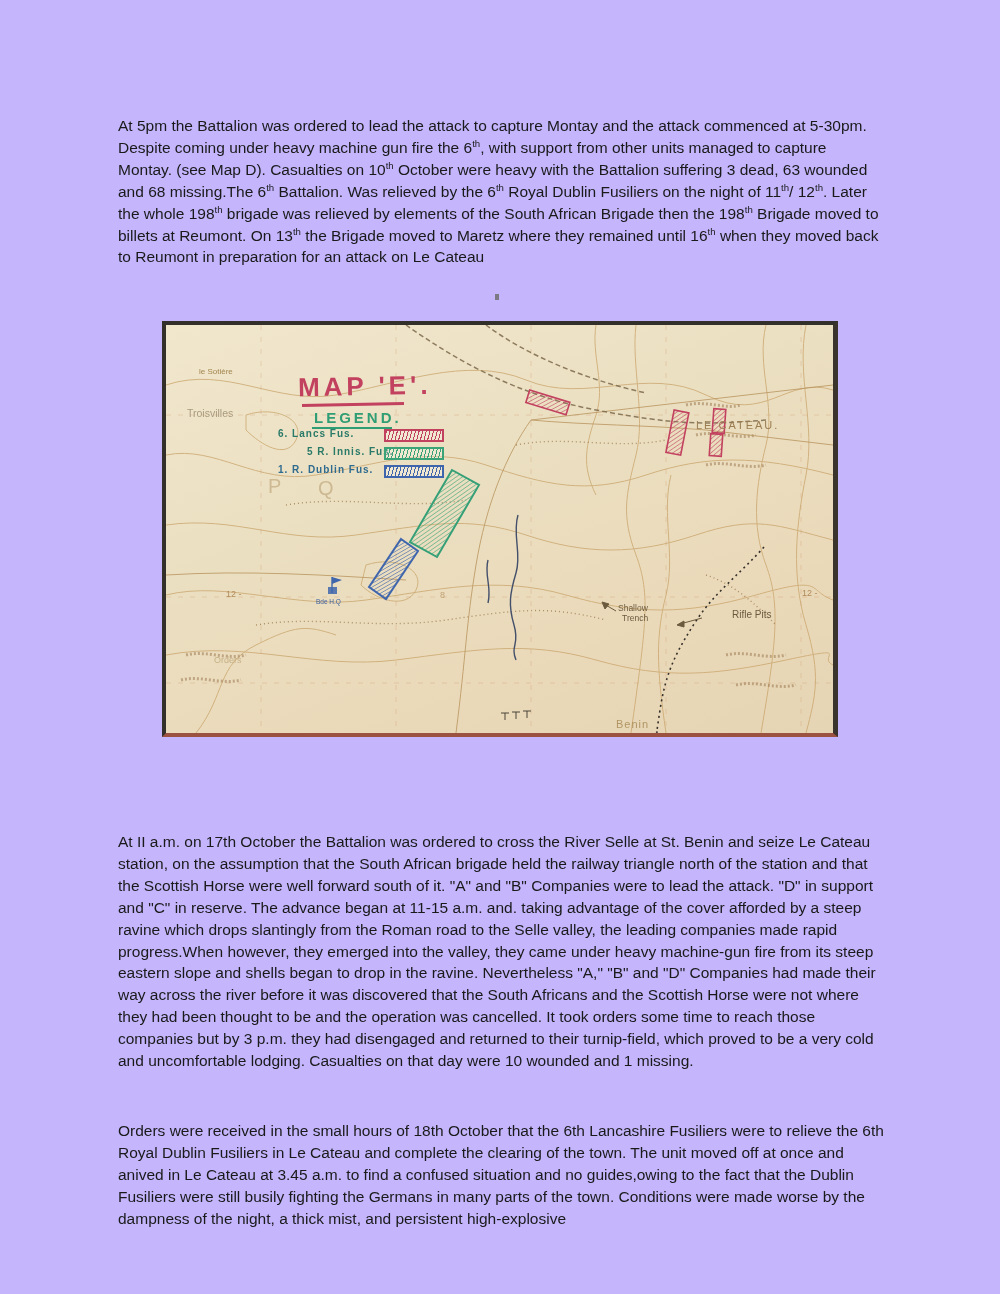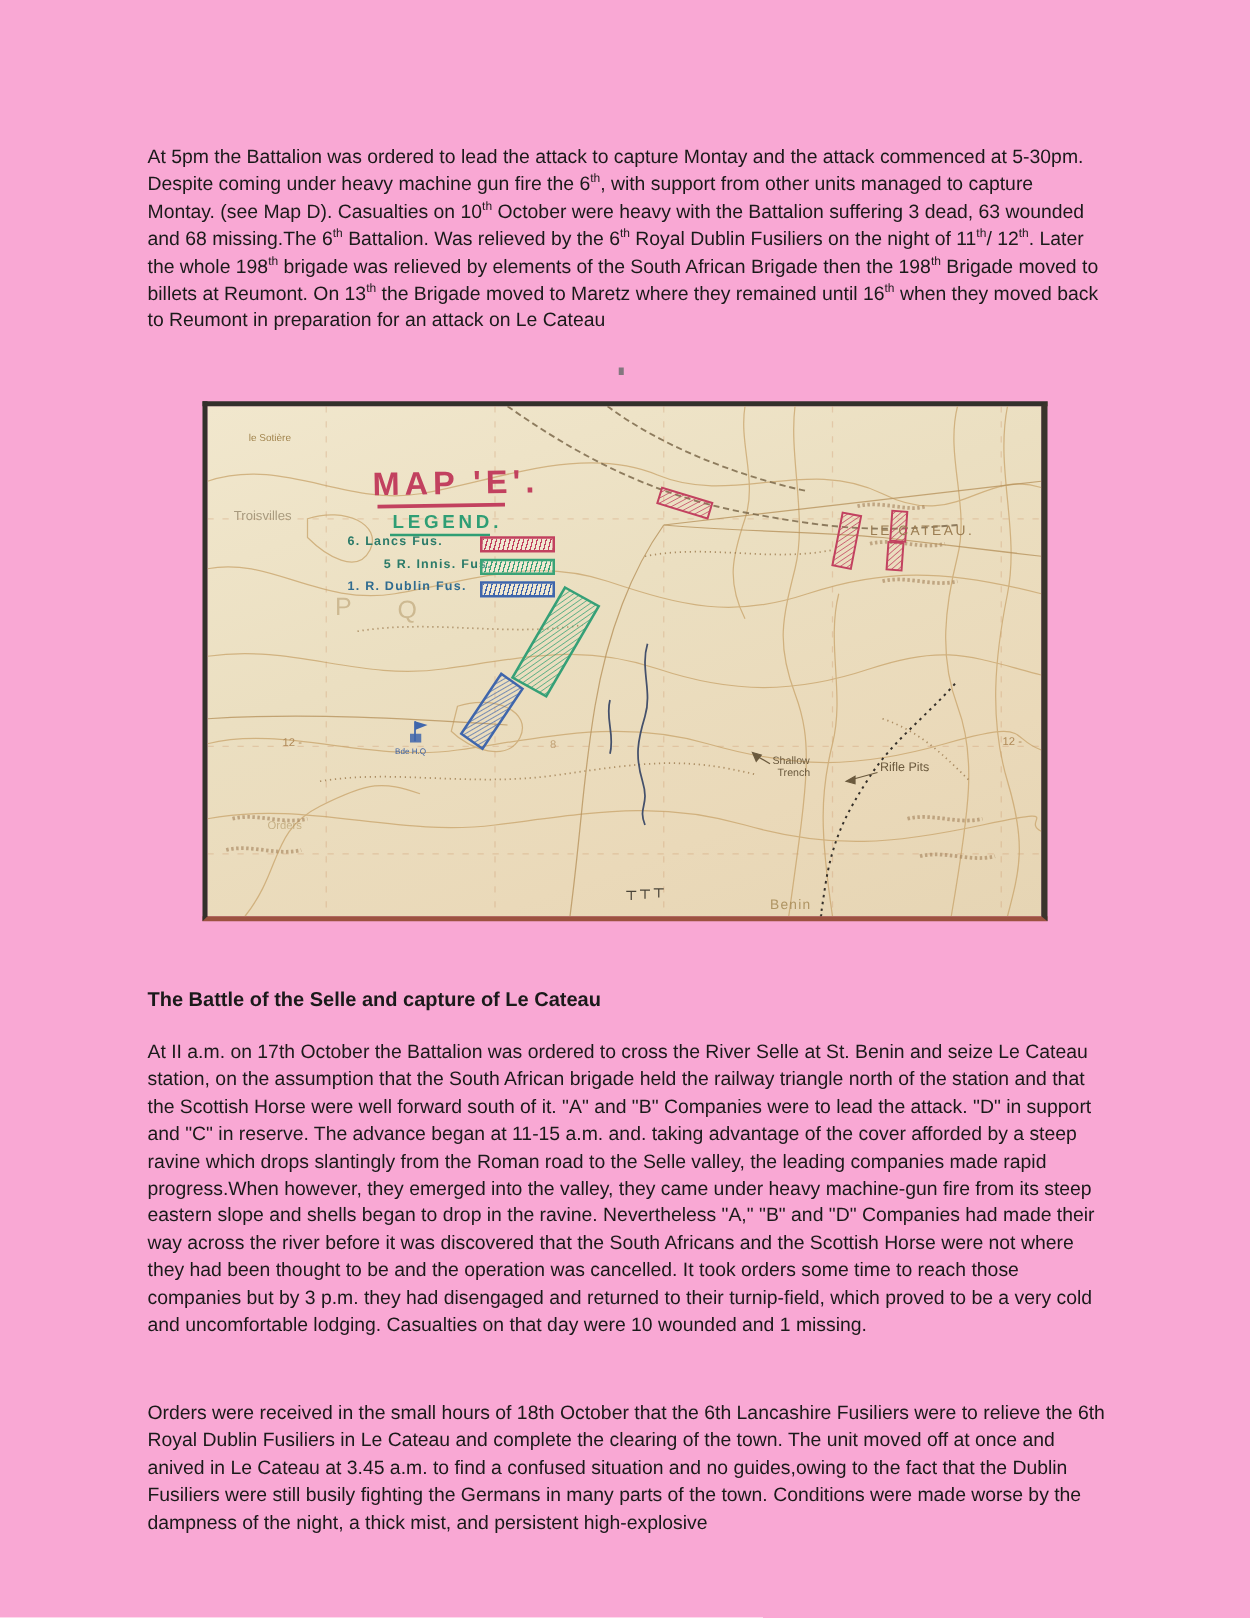--- a/index.html
+++ b/index.html
@@ -1,16 +1,16 @@
 <!DOCTYPE html>
 <html><head>
 <meta charset="utf-8">
 <style>
   html,body{margin:0;padding:0;background:#ffffff;}
-  .page{position:relative;width:1000px;height:1294px;background:#f9a8d4;overflow:hidden;
+  .page{position:relative;width:1000px;height:1294px;background:#c4b5fd;overflow:hidden;
         font-family:"Liberation Sans",sans-serif;color:#1a1a1a;}
   .bodytext{position:absolute;left:118px;width:766px;font-size:15.5px;line-height:21.9px;
         color:#1a1a1a;text-align:left;}
   sup{font-size:0.62em;line-height:0;}
   .artifact-dot{position:absolute;left:495px;top:294px;width:4px;height:6px;background:#6f6f6f;opacity:.85;}
 
   
   .map{position:absolute;left:162px;top:321px;width:676px;height:416px;box-sizing:border-box;
        border-style:solid;border-width:4px 5px 4px 4px;border-color:#33302b #3a342c #9c5240 #33302b;
        background:linear-gradient(160deg,#f1e7cd 0%,#ebdfc1 40%,#ead9b9 75%,#e6d5b4 100%);}
@@ -147,37 +147,36 @@
 
       <div class="map-label legend-label" style="left:112px;top:103px;color:#2a7a68;">6. Lancs Fus.</div>
       <div class="legend-swatch" style="left: 218px; top: 104px; border-color: rgb(194, 65, 95); background-image: repeating-linear-gradient(105deg, rgb(194, 65, 95) 0px, rgb(194, 65, 95) 1px, transparent 1px, transparent 3.5px);"></div>
 
       <div class="map-label legend-label" style="left:112px;top:121px;color:#2a7a68;margin-left:29px;">5 R. Innis. Fus.</div>
       <div class="legend-swatch" style="left: 218px; top: 122px; border-color: rgb(58, 163, 119); background-image: repeating-linear-gradient(105deg, rgb(58, 163, 119) 0px, rgb(58, 163, 119) 1px, transparent 1px, transparent 3.5px);"></div>
 
       <div class="map-label legend-label" style="left:112px;top:139px;color:#2f6b8f;">1. R. Dublin Fus.</div>
       <div class="legend-swatch" style="left: 218px; top: 140px; border-color: rgb(63, 102, 172); background-image: repeating-linear-gradient(105deg, rgb(63, 102, 172) 0px, rgb(63, 102, 172) 1px, transparent 1px, transparent 3.5px);"></div>
 
-      <div class="map-label sepia" style="left:16px;top:21px;font-size:8px;padding-left:17px;">le Sotière</div>
+      <div class="map-label sepia" style="left:16px;top:42px;font-size:8px;padding-left:17px;">le Sotière</div>
       <div class="map-label" style="left:9px;top:82px;font-size:10.5px;color:#a89a7e;margin-left:12px;">Troisvilles</div>
       <div class="map-label" style="left:102px;top:150px;font-size:20px;color:#b59a6a;opacity:.55;">P</div>
       <div class="map-label" style="left:152px;top:152px;font-size:20px;color:#b59a6a;opacity:.55;">Q</div>
       <div class="map-label" style="left:530px;top:94px;font-size:11px;letter-spacing:2px;color:#9b7d52;">LE CATEAU.</div>
-      <div class="map-label hand" style="left:538px;top:284px;font-size:10px;">Rifle Pits</div>
+      <div class="map-label hand" style="left:566px;top:284px;font-size:10px;">Rifle Pits</div>
       <div class="map-label hand" style="left:452px;top:278px;font-size:8.5px;">Shallow</div>
       <div class="map-label hand" style="left:456px;top:288px;font-size:8.5px;">Trench</div>
       <div class="map-label" style="left:450px;top:393px;font-size:11px;letter-spacing:1px;color:#a2854f;opacity:.8;">Benin</div>
       <div class="map-label sepia" style="left:48px;top:330px;font-size:9px;opacity:.5;">Orders</div>
       <div class="map-label blueink" style="left:150px;top:273px;font-size:6.5px;">Bde H.Q</div>
       <div class="map-label" style="left:60px;top:264px;font-size:9px;color:#b08a58;">12 -</div>
       <div class="map-label" style="left:274px;top:265px;font-size:9px;color:#b08a58;opacity:.7;">8</div>
       <div class="map-label" style="left:636px;top:263px;font-size:9px;color:#b08a58;">12 -</div>
     </div>
   </div>
 
 
-  <div class="bodytext" style="top:790px;font-weight:bold;font-size:16px;">The Battle of the Selle and capture of Le Cateau</div>
 
   <div class="bodytext" style="top:831px;">At II a.m. on 17th October the Battalion was ordered to cross the River Selle at St. Benin and seize Le Cateau station, on the assumption that the South African brigade held the railway triangle north of the station and that the Scottish Horse were well forward south of it. "A" and "B" Companies were to lead the attack. "D" in support and "C" in reserve. The advance began at 11-15 a.m. and. taking advantage of the cover afforded by a steep ravine which drops slantingly from the Roman road to the Selle valley, the leading companies made rapid progress.When however, they emerged into the valley, they came under heavy machine-gun fire from its steep eastern slope and shells began to drop in the ravine. Nevertheless "A," "B" and "D" Companies had made their way across the river before it was discovered that the South Africans and the Scottish Horse were not where they had been thought to be and the operation was cancelled. It took orders some time to reach those companies but by 3 p.m. they had disengaged and returned to their turnip-field, which proved to be a very cold and uncomfortable lodging. Casualties on that day were 10 wounded and 1 missing.</div>
 
   <div class="bodytext" style="top:1120px;">Orders were received in the small hours of 18th October that the 6th Lancashire Fusiliers were to relieve the 6th Royal Dublin Fusiliers in Le Cateau and complete the clearing of the town. The unit moved off at once and anived in Le Cateau at 3.45 a.m. to find a confused situation and no guides,owing to the fact that the Dublin Fusiliers were still busily fighting the Germans in many parts of the town. Conditions were made worse by the dampness of the night, a thick mist, and persistent high-explosive</div>
 
 </div>
 
 </body></html>

